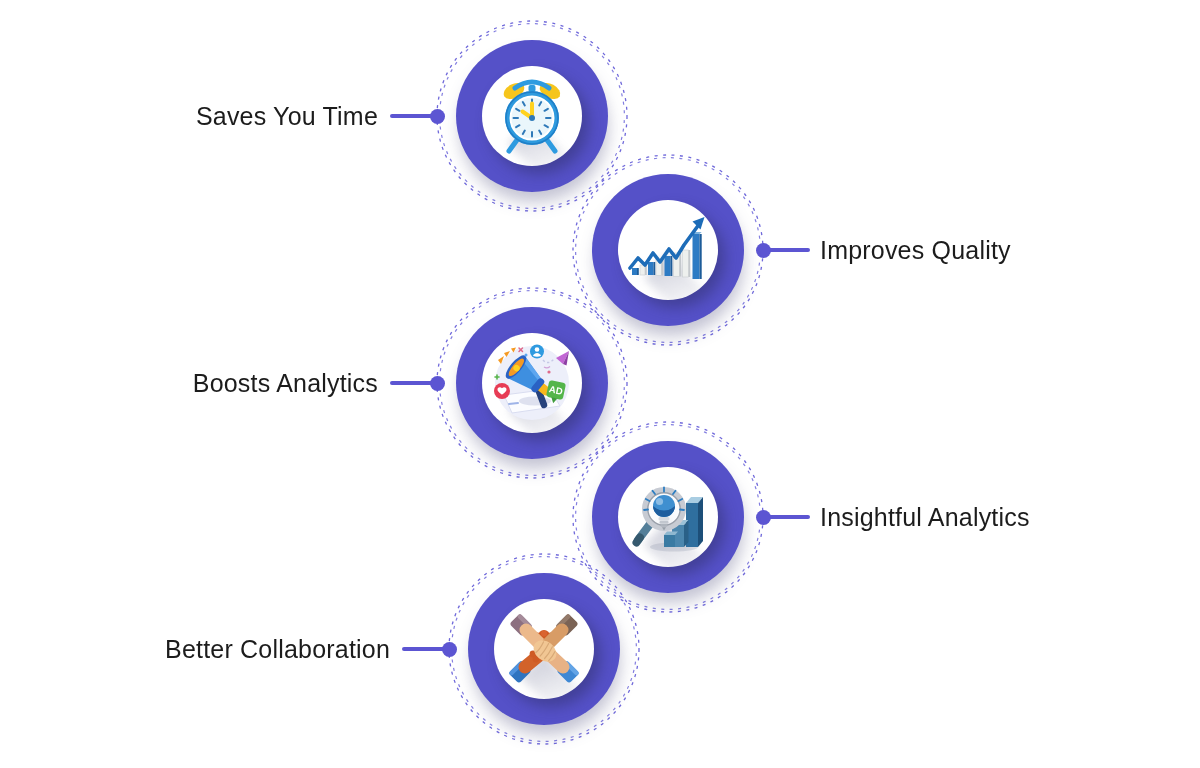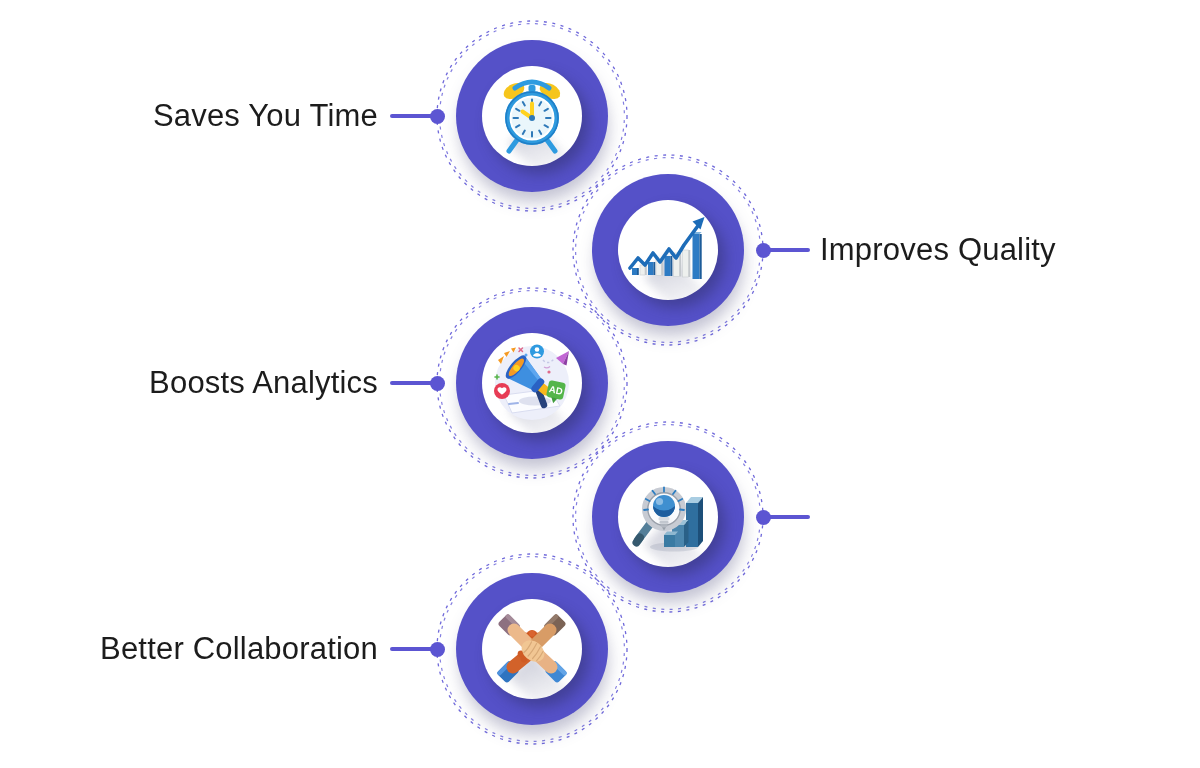--- a/index.html
+++ b/index.html
@@ -5,21 +5,21 @@
   html,body{margin:0;padding:0;background:#ffffff;}
   .stage{
     position:relative;width:1200px;height:768px;overflow:hidden;background:#ffffff;
     font-family:"Liberation Sans","DejaVu Sans",sans-serif;
   }
   .group{position:absolute;width:192px;height:192px;}
   .g1{left:436px;top:20px;}
   .g2{left:572px;top:154px;}
   .g3{left:436px;top:287px;}
   .g4{left:572px;top:421px;}
-  .g5{left:436px;top:553px;text-align:right;}
+  .g5{left:448px;top:553px;text-align:right;}
 
   .dashed{position:absolute;left:0;top:0;width:192px;height:192px;}
 
   .ring{
     position:absolute;left:20px;top:20px;width:152px;height:152px;border-radius:50%;
     background:#5551c8;
     box-shadow:2px 12px 16px -2px rgba(82,82,130,0.35);
   }
   .disc{
     position:absolute;left:26px;top:26px;width:100px;height:100px;border-radius:50%;
@@ -41,21 +41,21 @@
   .right .connector-line{left:191px;}
   .connector-dot{
     position:absolute;width:15px;height:15px;border-radius:50%;top:88.5px;
     background:#5c55d2;
   }
   .left .connector-dot{left:-6.5px;}
   .right .connector-dot{left:183.5px;}
 
   .label{
     position:absolute;top:96px;transform:translateY(-50%);
-    white-space:nowrap;font-size:31px;font-weight:500;color:#1c1c1c;letter-spacing:0.2px;
+    white-space:nowrap;font-size:25px;font-weight:500;color:#1c1c1c;letter-spacing:0.2px;
   }
   .left .label{right:calc(100% + 58px);}
   .right .label{left:calc(100% + 56px);}
 </style>
 </head>
 <body>
 
 <div class="stage">
 
   <div class="group g1 left">
@@ -233,20 +233,21 @@
           <circle cx="36" cy="29" r="11" fill="#3f8fd0"></circle>
           <path d="M25,29 a11,11 0 0 0 22,0 q-5,4.5 -11,4.5 q-6,0 -11,-4.5 z" fill="#1d5d9e"></path>
           <circle cx="31.5" cy="24.5" r="3.6" fill="rgba(255,255,255,0.4)"></circle>
           <rect x="30.5" y="40" width="11" height="3.4" rx="1.5" fill="#d6dae0"></rect>
           <rect x="31.5" y="43.8" width="9" height="3" rx="1.4" fill="#c2c7cf"></rect>
           <rect x="32.5" y="47.1" width="7" height="2.7" rx="1.3" fill="#aeb4bd"></rect>
           <polygon points="34,50.2 38,50.2 36,53.4" fill="#98a0aa"></polygon>
         </svg>
       </div>
     </div>
+    <div class="label">Insightful Analytics</div>
   </div>
 
   <div class="group g5 left">
     <svg class="dashed" viewBox="0 0 192 192">
       <circle cx="96" cy="96" r="95" fill="none" stroke="#6f68da" stroke-width="1.3" stroke-dasharray="3 5.5"></circle>
       <circle cx="96" cy="96" r="92.4" fill="none" stroke="#6f68da" stroke-width="1.2" stroke-dasharray="3 5.5" stroke-dashoffset="4.3" opacity="0.85"></circle>
     </svg>
     <div class="connector-line"></div>
     <div class="connector-dot"></div>
     <div class="ring">

